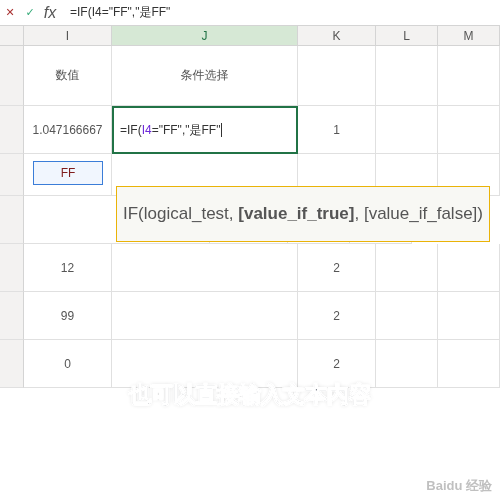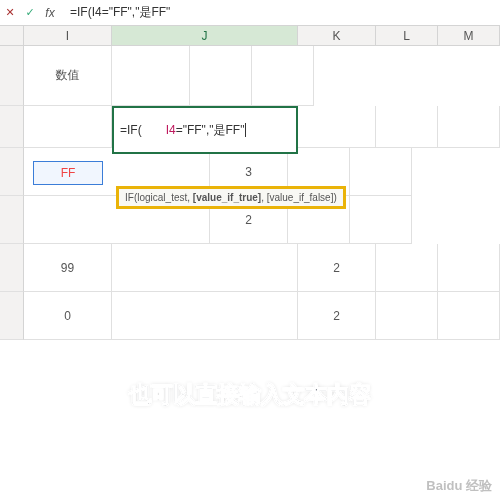--- a/index.html
+++ b/index.html
@@ -25,21 +25,21 @@
     width: 20px;
     height: 100%;
     display: flex;
     align-items: center;
     justify-content: center;
     color: #666;
     font-size: 11px;
   }
   .fb-cancel { color: #a33; }
   .fb-confirm { color: #3a7; }
-  .fb-fx { font-style: italic; color: #555; font-size: 12px; }
+  .fb-fx { font-style: italic; color: #555; font-size: 16px; }
   .fb-input {
     flex: 1;
     padding-left: 10px;
     font-size: 12px;
     color: #333;
   }
   .col-headers {
     display: flex;
     height: 20px;
     background: #f3f2f1;
@@ -104,29 +104,29 @@
     height: 14px;
     margin-left: 1px;
   }
   .ref-cell {
     position: absolute;
     border: 1.5px solid #3b7dd8;
     background: rgba(200,220,250,0.25);
     display: flex;
     align-items: center;
     justify-content: center;
-    color: #ef4444;
+    color: #7f1d1d;
     font-size: 12px;
   }
   .tooltip {
     position: absolute;
     background: #f8f8f4;
-    border: 3px solid #eab308;
-    padding: 3px 6px;
-    font-size: 10px;
+    border: 1px solid #eab308;
+    padding: 17px 6px;
+    font-size: 17px;
     color: #555;
     white-space: nowrap;
   }
   .tooltip b { font-weight: bold; }
   .caption {
     position: absolute;
     left: 50%;
     transform: translateX(-50%);
     bottom: 90px;
     font-size: 22px;
@@ -141,21 +141,21 @@
   }
   .watermark {
     position: absolute;
     right: 8px;
     bottom: 6px;
     color: rgba(150,150,150,0.6);
     font-size: 11px;
     line-height: 1.2;
   }
   .watermark .wm1 { font-size: 13px; font-weight: bold; }
-  .formula-ref { color: #be185d; margin-left: 24px; }
+  .formula-ref { color: #6d28d9; }
 </style>
 </head>
 <body>
 
 <div class="formula-bar">
   <div class="fb-btn fb-cancel">✕</div>
   <div class="fb-btn fb-confirm">✓</div>
   <div class="fb-btn fb-fx">fx</div>
   <div class="fb-input">=IF(I4="FF","是FF"</div>
 </div>
@@ -167,45 +167,55 @@
   <div class="col-h col-K">K</div>
   <div class="col-h col-L">L</div>
   <div class="col-h col-M">M</div>
 </div>
 
 <div class="grid">
 
   <div class="row hdr">
     <div class="rownum"></div>
     <div class="cell col-I">数值</div>
+    <div class="cell col-J">条件选择</div>
     <div class="cell col-K"></div>
     <div class="cell col-L"></div>
     <div class="cell col-M"></div>
   </div>
 
+  <div class="row">
+    <div class="rownum"></div>
+    <div class="cell col-I">1.047166667</div>
+    <div class="cell col-J"></div>
+    <div class="cell col-K">1</div>
+    <div class="cell col-L"></div>
+    <div class="cell col-M"></div>
+  </div>
 
   <div class="row" style="height:42px">
     <div class="rownum"></div>
     <div class="cell col-I"></div>
     <div class="cell col-J"></div>
     <div class="cell col-K"></div>
     <div class="cell col-L"></div>
     <div class="cell col-M"></div>
   </div>
 
   <div class="row">
     <div class="rownum"></div>
     <div class="cell col-J"></div>
     <div class="cell col-K">3</div>
     <div class="cell col-L"></div>
     <div class="cell col-M"></div>
   </div>
 
   <div class="row">
     <div class="rownum"></div>
+    <div class="cell col-I">12</div>
     <div class="cell col-J"></div>
     <div class="cell col-K">2</div>
     <div class="cell col-L"></div>
     <div class="cell col-M"></div>
   </div>
 
   <div class="row">
     <div class="rownum"></div>
     <div class="cell col-I">99</div>
     <div class="cell col-J"></div>

